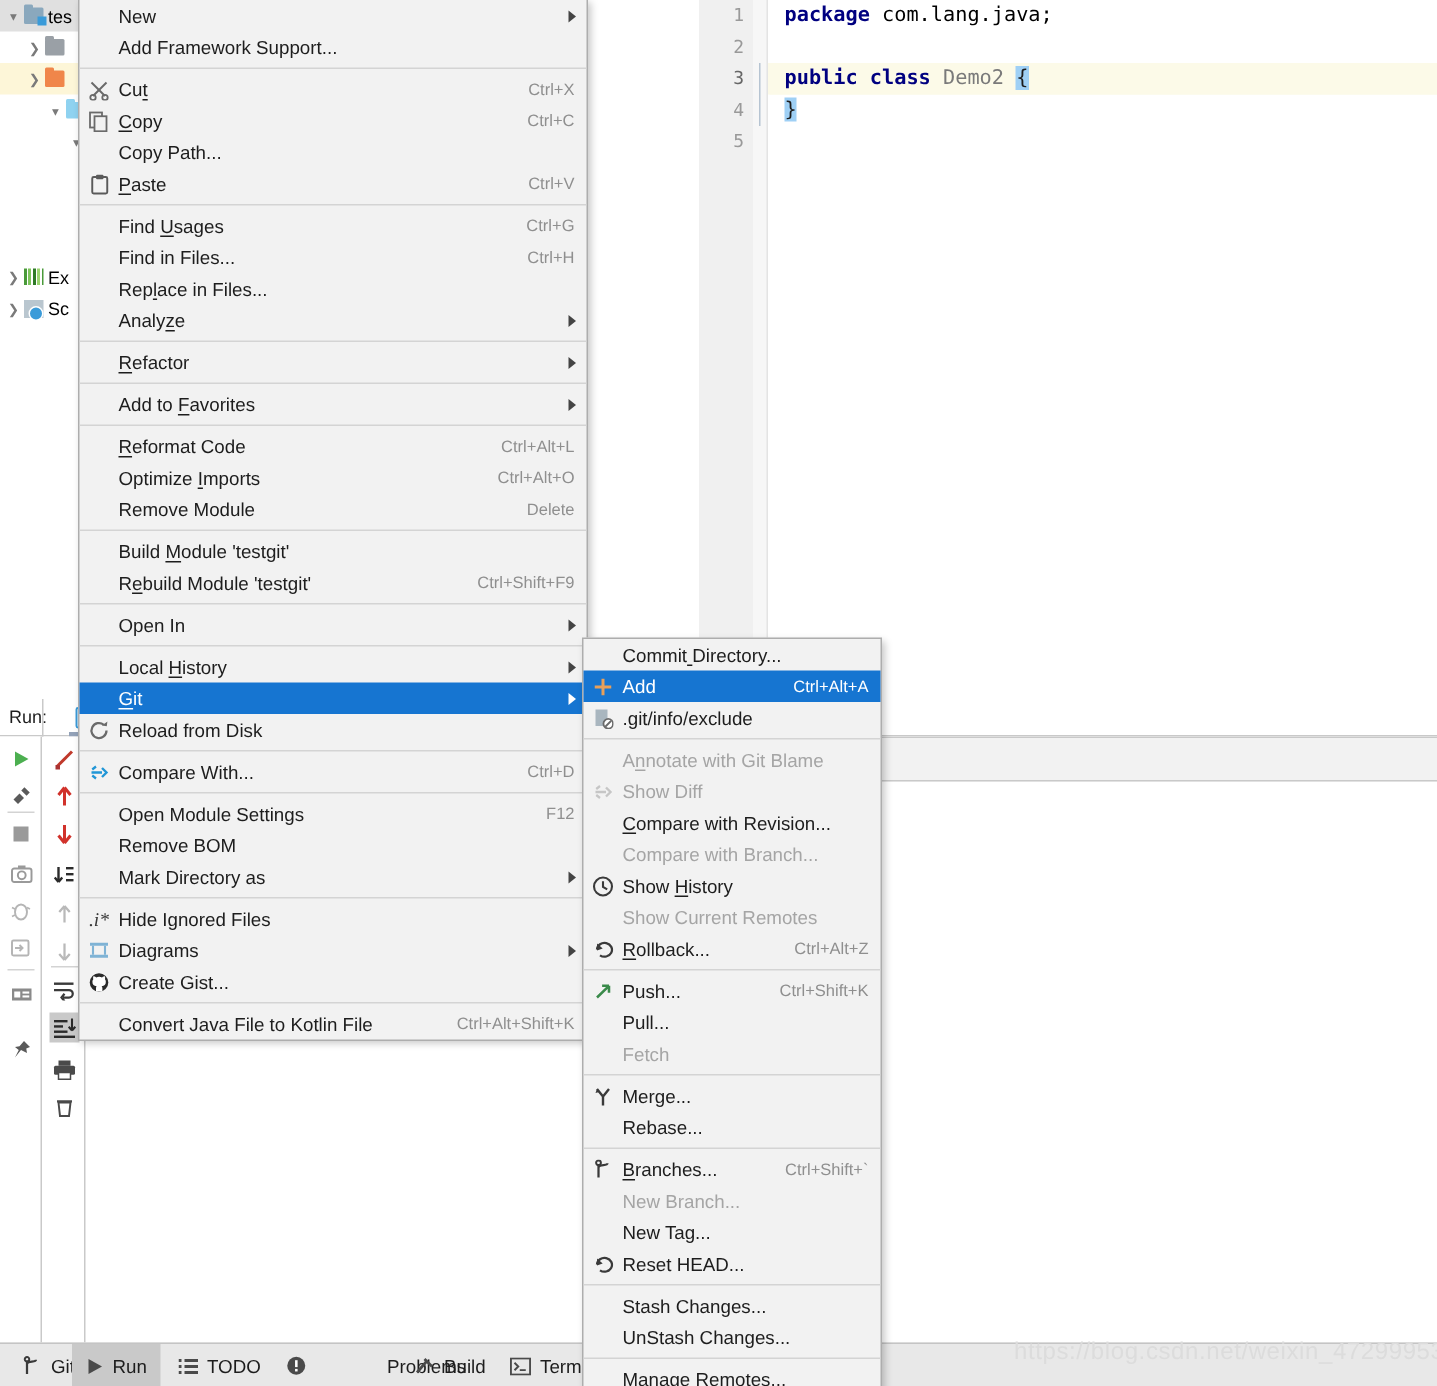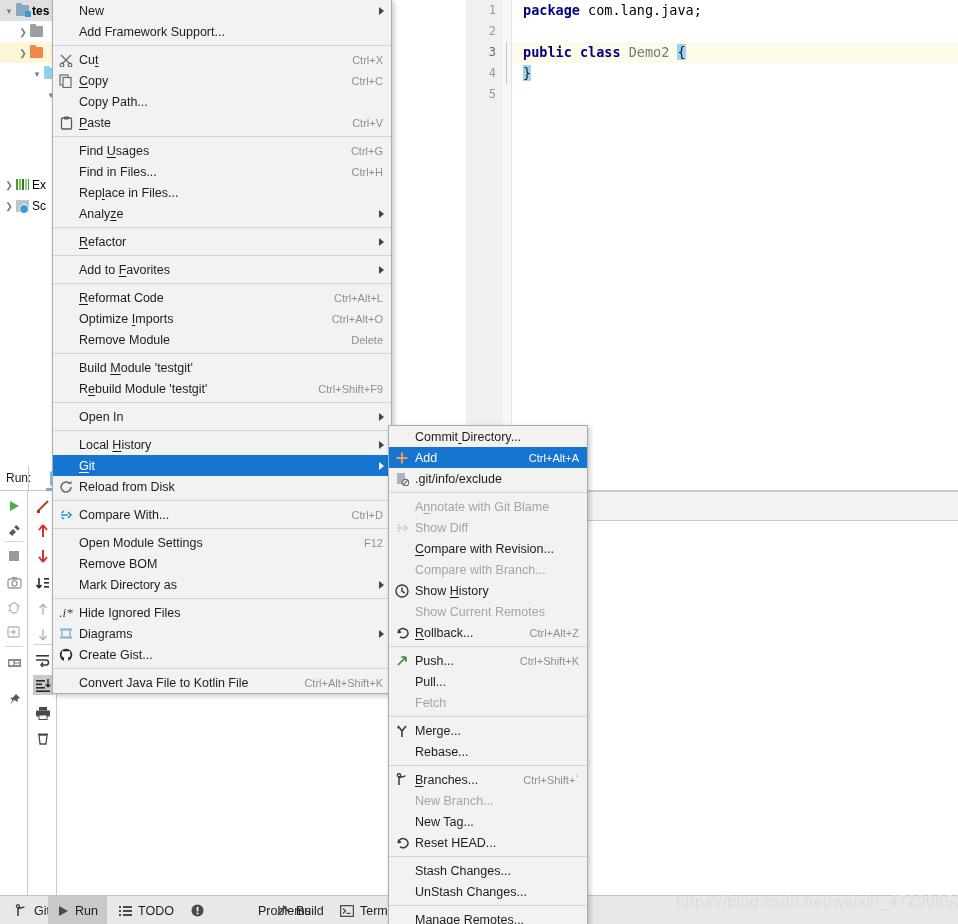--- a/index.html
+++ b/index.html
@@ -27,21 +27,21 @@
   .folder {
     width: 13px; height: 11px; flex: none; margin-right: 3px; position: relative;
     border-radius: 1px 1px 1px 1px;
   }
   .folder::before { content:""; position:absolute; left:0; top:-2px; width:6px; height:3px; border-radius:1px 1px 0 0; background: inherit; }
   .f-grey { background: #9aa0a6; }
   .f-orange { background: #f0864a; }
   .f-blue { background: #8fd2f0; }
   .f-src { background: #8aa8bd; }
   .badge-blue { position:absolute; right:-2px; bottom:-1px; width:6px; height:6px; background:#3a9bd9; }
-  .tname { font-size: 12px; color: #000; font-weight: bold; }
+  .tname { font-size: 12px; color: #000; font-weight: normal; }
   .tname.n { font-weight: normal; }
   .lib-icon { width: 13px; height: 11px; flex:none; margin-right:3px;
     background: repeating-linear-gradient(90deg,#4a9a3a 0 2px,#ffffff 2px 3px,#7cc45a 3px 5px,#ffffff 5px 6px,#2f7a27 6px 8px,#ffffff 8px 9px,#9ad46f 9px 11px,#ffffff 11px 12px,#4a9a3a 12px 13px); }
   .scr-icon { width:13px; height:12px; flex:none; margin-right:3px; position:relative; background:#b9c6cf; }
   .scr-icon::after{ content:""; position:absolute; left:3px; top:4px; width:8px; height:8px; border-radius:50%; background:#3a9bd9; border:1px solid #fff;}
 
   
   .editor { position: absolute; left: 466px; top: 0; right: 0; height: 462px; background: #ffffff; }
   .gutter { position: absolute; left: 0; top: 0; width: 36px; height: 100%; background: #f0f0f0; }
   .ln { position: absolute; right: 6px; width: 28px; text-align: right;

